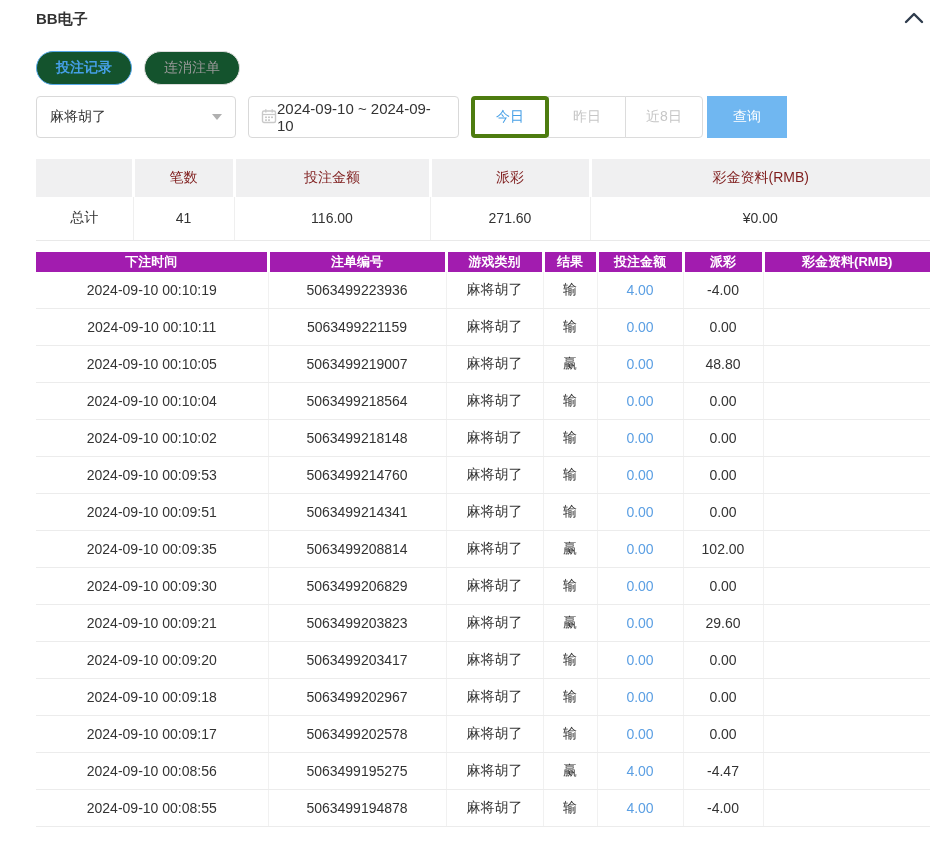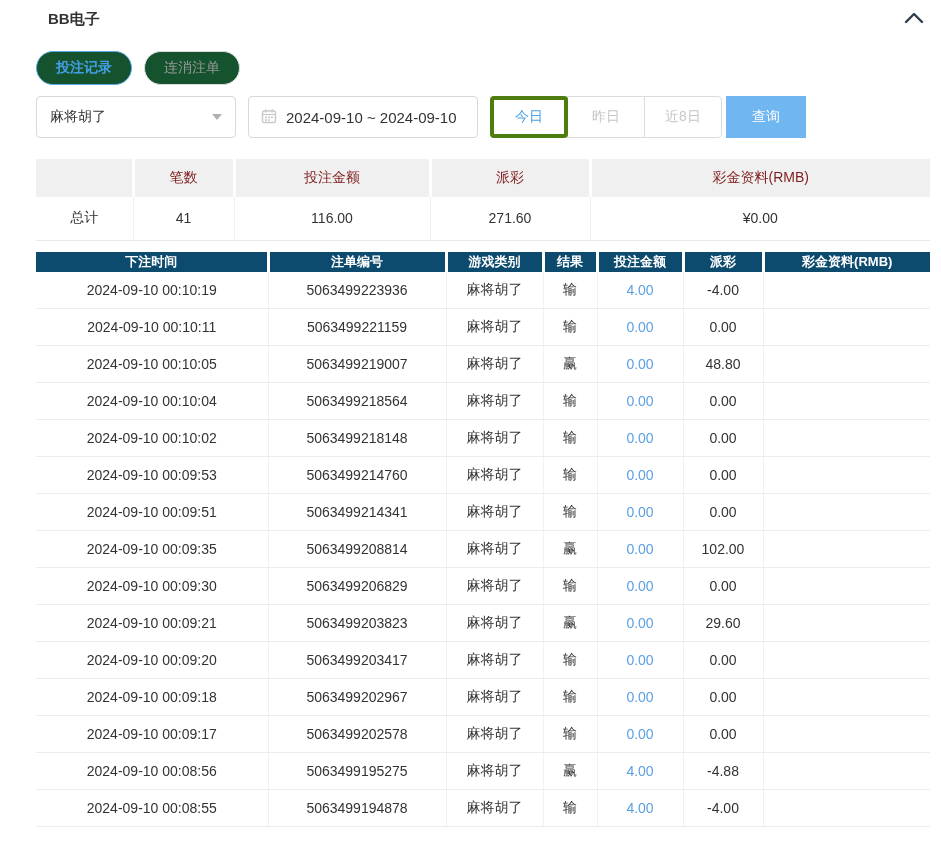--- a/index.html
+++ b/index.html
@@ -7,43 +7,43 @@
   body {
     width: 941px; height: 851px; overflow: hidden;
     background: #fff; color: #333;
     font-family: "Liberation Sans", "DejaVu Sans", sans-serif;
     font-size: 14px;
   }
   .page { padding: 6px 0 0 36px; }
 
   
   .title-row { display:flex; justify-content:space-between; align-items:center; width:894px; height:26px; }
-  .page-title { margin:12px; font-size:15px; font-weight:bold; color:#333; }
+  .page-title { margin:0; font-size:15px; font-weight:bold; color:#333; }
   .collapse-btn { background:none; border:none; padding:0; cursor:pointer; margin-right:6px; display:flex; align-items:center; }
 
   
   .tabs { margin-top:19px; display:flex; gap:12px; }
   .tab {
     height:34px; padding:0 19px; border-radius:17px; background:#14532d;
     border:1px solid #dcdcdc; color:#999; font-size:14px; cursor:pointer;
     font-family:inherit;
   }
   .tab.active { border-color:#58a8e8; color:#459fe6; font-weight:bold; }
 
   
   .toolbar { margin-top:11px; display:flex; align-items:center; }
   .select {
     width:200px; height:42px; border:1px solid #d9d9d9; border-radius:4px;
     display:flex; align-items:center; justify-content:space-between;
     padding:0 13px; cursor:pointer; background:#fff;
   }
   .caret { width:0; height:0; border-left:5px solid transparent; border-right:5px solid transparent; border-top:6px solid #b0b0b0; }
   .date-input {
-    margin-left:12px; width:230px; height:42px; border:1px solid #d9d9d9; border-radius:4px;
-    display:flex; align-items:center; gap:9px; padding:0 12px; cursor:pointer; background:#fff;
+    margin-left:12px; width:211px; height:42px; border:1px solid #d9d9d9; border-radius:4px;
+    display:flex; align-items:center; padding:0 12px; cursor:pointer; background:#fff;
     font-size:15px;
   }
   .btn-group { margin-left:12px; display:flex; }
   .qb {
     width:78px; height:42px; background:#fff; border:1px solid #dcdcdc;
     color:#c6c6c6; font-size:14px; margin-left:-1px; cursor:pointer; font-family:inherit;
   }
   .qb:first-child { border-radius:4px 0 0 4px; margin-left:0; }
   .qb:last-child  { border-radius:0 4px 4px 0; }
   .qb.active { border:4px solid #4d7c0f; color:#459fe6; border-radius:4px; position:relative; z-index:2; background:#fff; }
@@ -62,21 +62,21 @@
   .summary th:first-child { border-left:none; }
   .summary td {
     height:43px; text-align:center; color:#333;
     border-bottom:1px solid #e9e9e9; border-left:1px solid #efefef;
   }
   .summary td:first-child { border-left:none; }
 
   
   .detail { margin-top:11px; }
   .detail th {
-    background:#0c4a6e; color:#fff; height:16px; font-size:13px; font-weight:bold;
+    background:#a21caf; color:#fff; height:16px; font-size:13px; font-weight:bold;
     border-left:3px solid #fff;
   }
   .detail th:first-child { border-left:none; }
   .detail td {
     height:37px; text-align:center; color:#333;
     border-bottom:1px solid #ececec; border-left:1px solid #f1f1f1;
   }
   .detail td:first-child { border-left:none; }
   .bet-link { color:#5b9fe3; cursor:pointer; }
   .neg { color:#e35d5d; }
@@ -300,21 +300,21 @@
     <td><a class="bet-link">0.00</a></td>
     <td>0.00</td>
     <td></td>
   </tr>
         <tr>
     <td>2024-09-10 00:08:56</td>
     <td>5063499195275</td>
     <td>麻将胡了</td>
     <td>赢</td>
     <td><a class="bet-link">4.00</a></td>
-    <td class="neg">-4.88</td>
+    <td class="neg">-4.47</td>
     <td></td>
   </tr>
         <tr>
     <td>2024-09-10 00:08:55</td>
     <td>5063499194878</td>
     <td>麻将胡了</td>
     <td>输</td>
     <td><a class="bet-link">4.00</a></td>
     <td class="neg">-4.00</td>
     <td></td>

